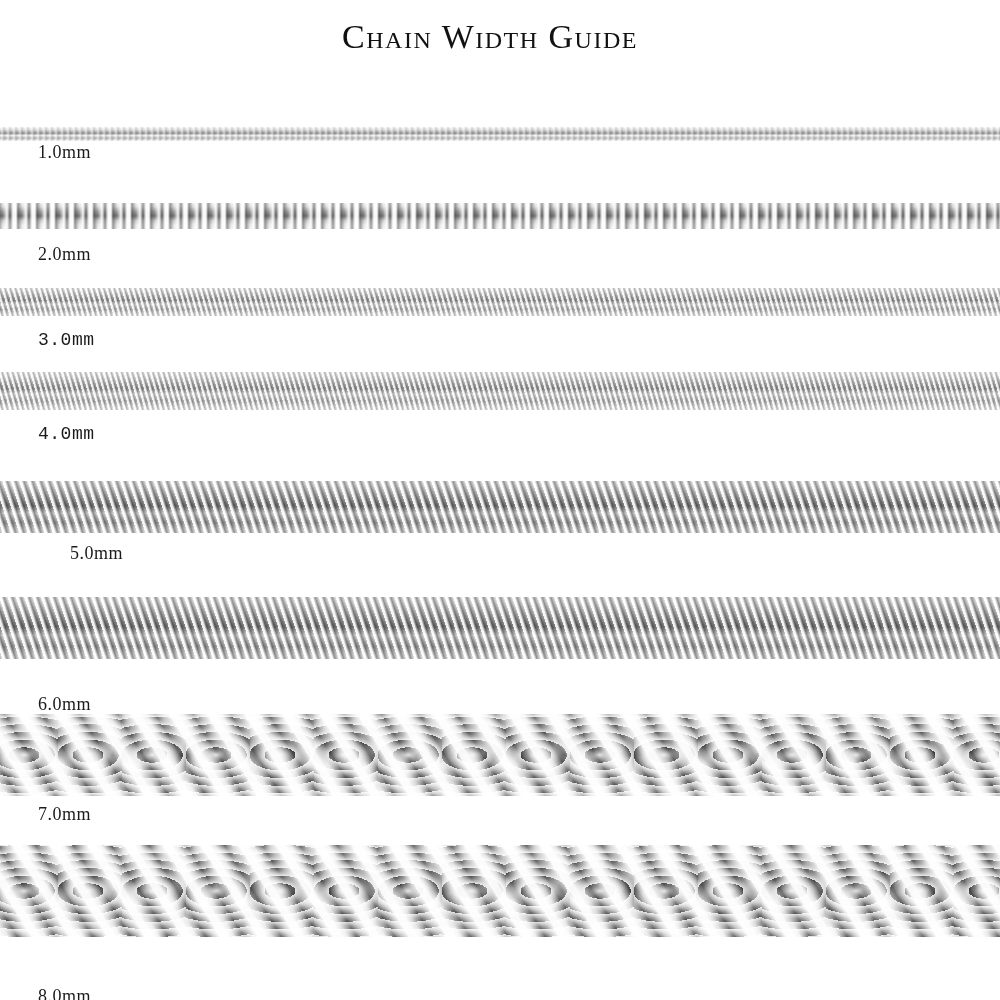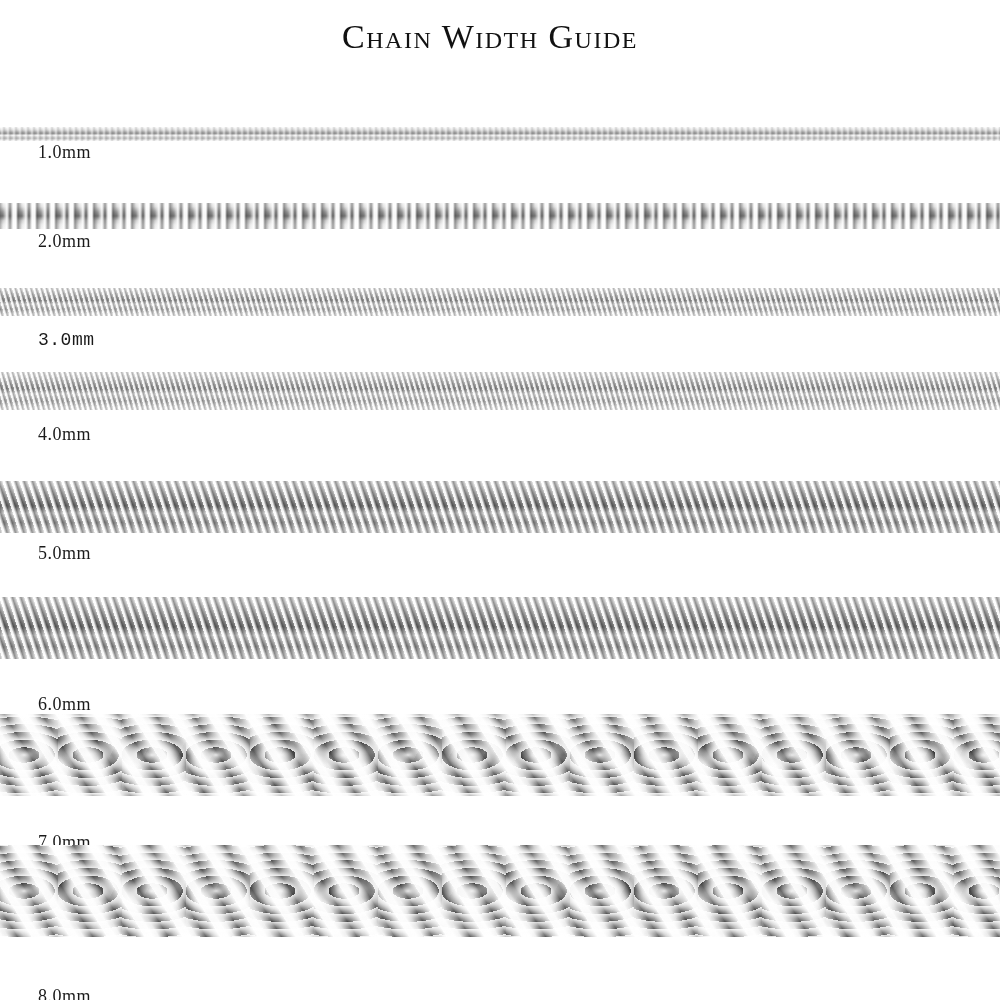--- a/index.html
+++ b/index.html
@@ -192,44 +192,44 @@
 
 <div id="page-title">Chain Width Guide</div>
 
 <div class="chain-row">
   <div class="chain-strip tex-thin" style="top:127px;height:14px;"></div>
   <div class="chain-label" style="top:142px;">1.0mm</div>
 </div>
 
 <div class="chain-row">
   <div class="chain-strip tex-bead" style="top:203px;height:26px;"></div>
-  <div class="chain-label" style="top:231px;">2.0mm</div>
+  <div class="chain-label" style="top:244px;">2.0mm</div>
 </div>
 
 <div class="chain-row">
   <div class="chain-strip tex-snake-fine" style="top:288px;height:28px;"></div>
   <div class="chain-label" style="top:330px;font-family:Liberation Mono, monospace;">3.0mm</div>
 </div>
 
 <div class="chain-row">
   <div class="chain-strip tex-snake-fine" style="top:372px;height:38px;"></div>
-  <div class="chain-label" style="top:424px;">4.0mm</div>
+  <div class="chain-label" style="top:424px;font-family:Liberation Mono, monospace;">4.0mm</div>
 </div>
 
 <div class="chain-row">
   <div class="chain-strip tex-snake-bold" style="top:481px;height:52px;"></div>
-  <div class="chain-label" style="top:543px;">5.0mm</div>
+  <div class="chain-label" style="top:543px;margin-left:32px;">5.0mm</div>
 </div>
 
 <div class="chain-row">
   <div class="chain-strip tex-snake-bold" style="top:597px;height:62px;"></div>
   <div class="chain-label" style="top:672px;margin-top:22px;">6.0mm</div>
 </div>
 
 <div class="chain-row">
   <div class="chain-strip tex-rope" style="top:714px;height:82px;"></div>
-  <div class="chain-label" style="top:832px;">7.0mm</div>
+  <div class="chain-label" style="top:804px;">7.0mm</div>
 </div>
 
 <div class="chain-row">
   <div class="chain-strip tex-rope" style="top:845px;height:92px;"></div>
   <div class="chain-label" style="top:986px;">8.0mm</div>
 </div>
 
 </body></html>

